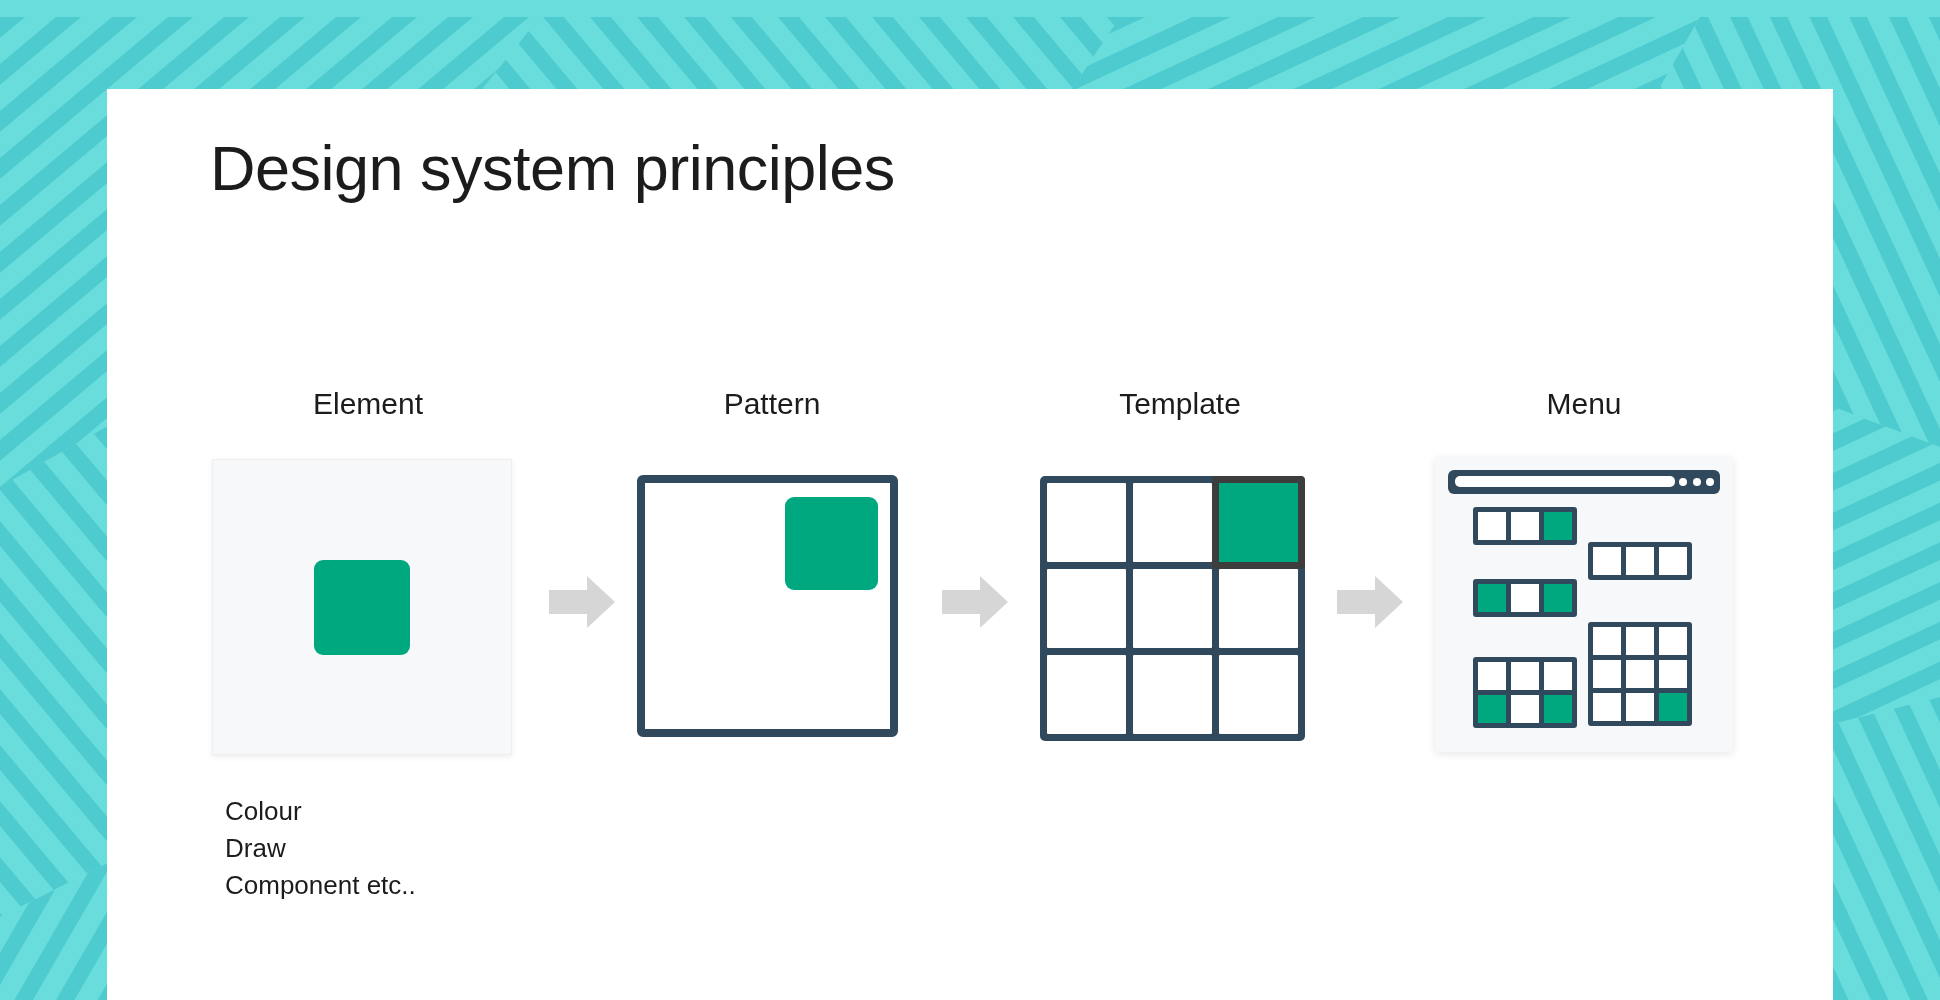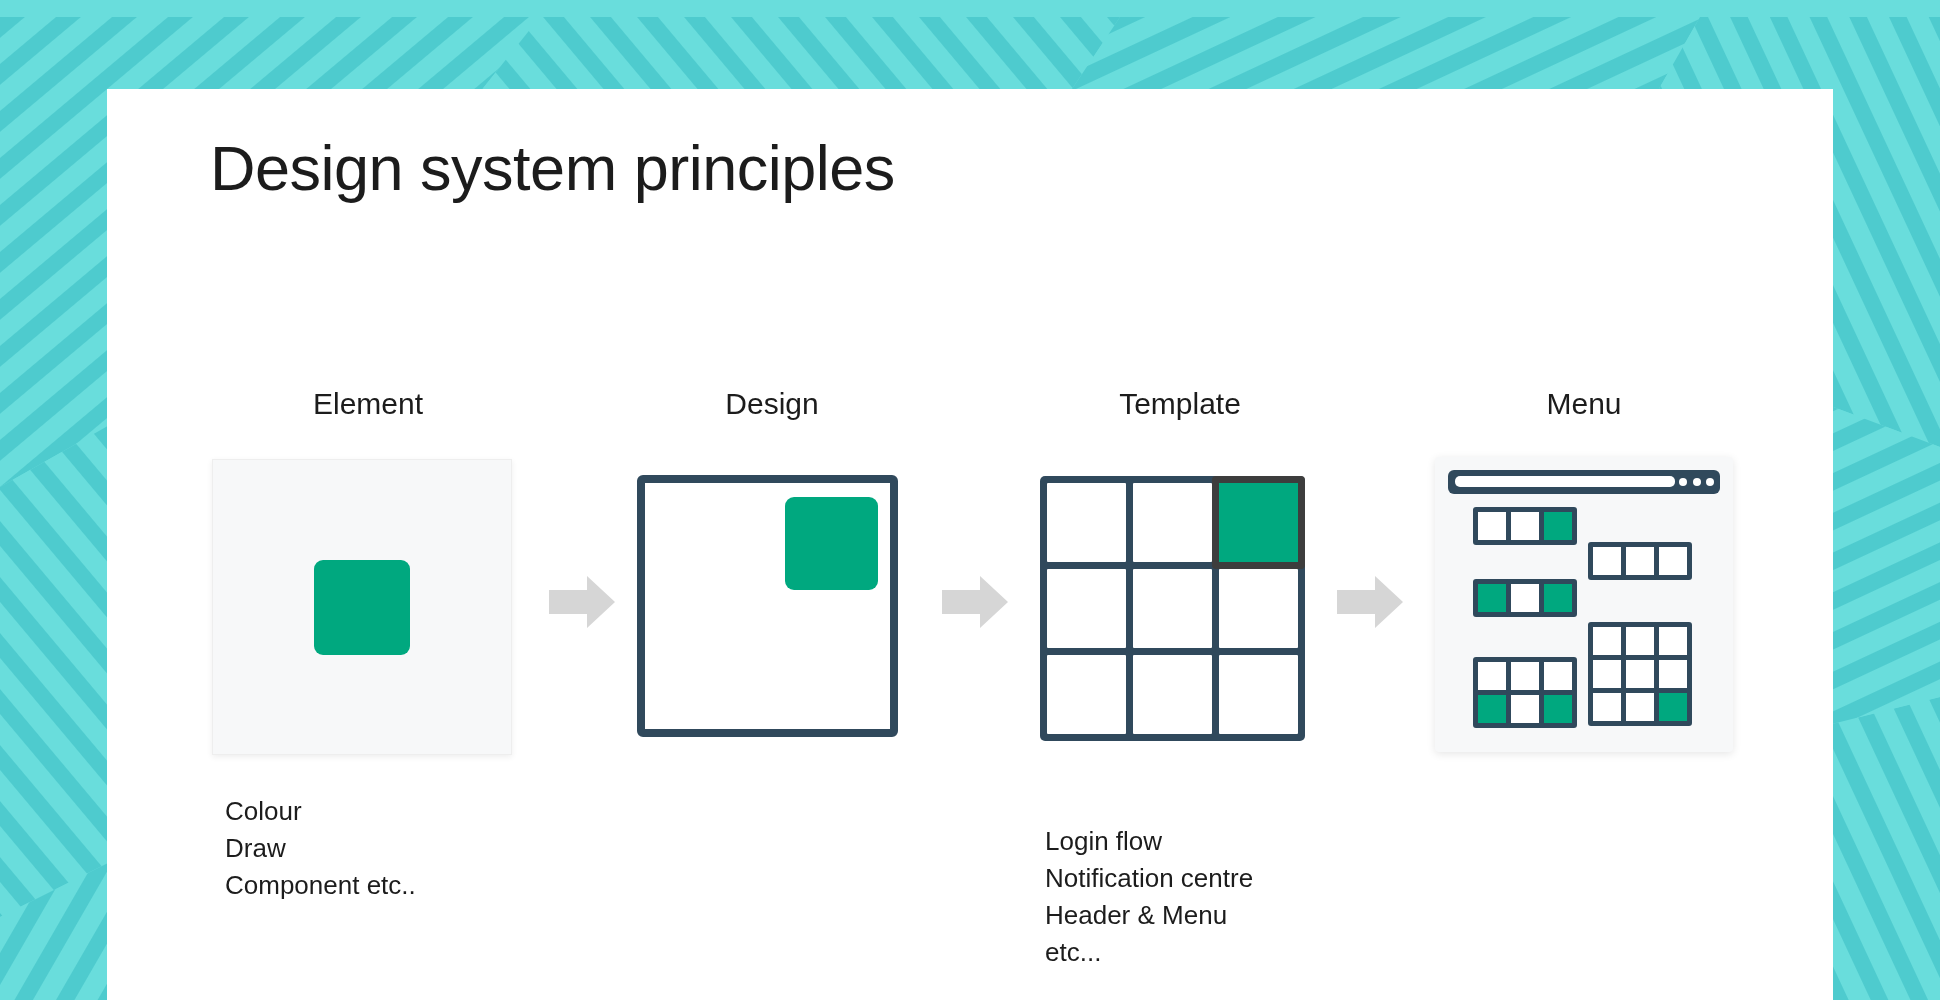--- a/index.html
+++ b/index.html
@@ -159,21 +159,21 @@
     <polygon fill="url(#p2)" points="1150,1000 1050,820 1620,760 1750,1000"></polygon>
     <polygon fill="url(#p5)" points="1750,1000 1620,760 1940,680 1940,1000"></polygon>
     <polygon fill="url(#p6)" points="1940,430 1540,280 1620,760 1940,680"></polygon>
   </svg>
 
   <div class="card"></div>
 
   <div class="title">Design system principles</div>
 
   <div class="col-label lbl-element">Element</div>
-  <div class="col-label lbl-pattern">Design</div>
+  <div class="col-label lbl-pattern">Pattern</div>
   <div class="col-label lbl-template">Template</div>
   <div class="col-label lbl-page">Menu</div>
 
   <div class="element-card">
     <div class="green-chip"></div>
   </div>
 
   <div class="arrow arrow-1">
     <svg width="68" height="56" viewBox="0 0 68 56">
         <polygon points="0,16 38,16 38,2 66,28 38,54 38,40 0,40" fill="#d6d6d6"></polygon>
@@ -264,20 +264,14 @@
           <div class="sq sq-green"></div>
         </div>
     </div>
   </div>
 
   <div class="notes notes-element">
     <div>Colour</div>
     <div>Draw</div>
     <div>Component etc..</div>
   </div>
-  <div class="notes notes-template">
-    <div>Login flow</div>
-    <div>Notification centre</div>
-    <div>Header &amp; Menu</div>
-    <div>etc...</div>
-  </div>
 
 </div>
 
 </body></html>

